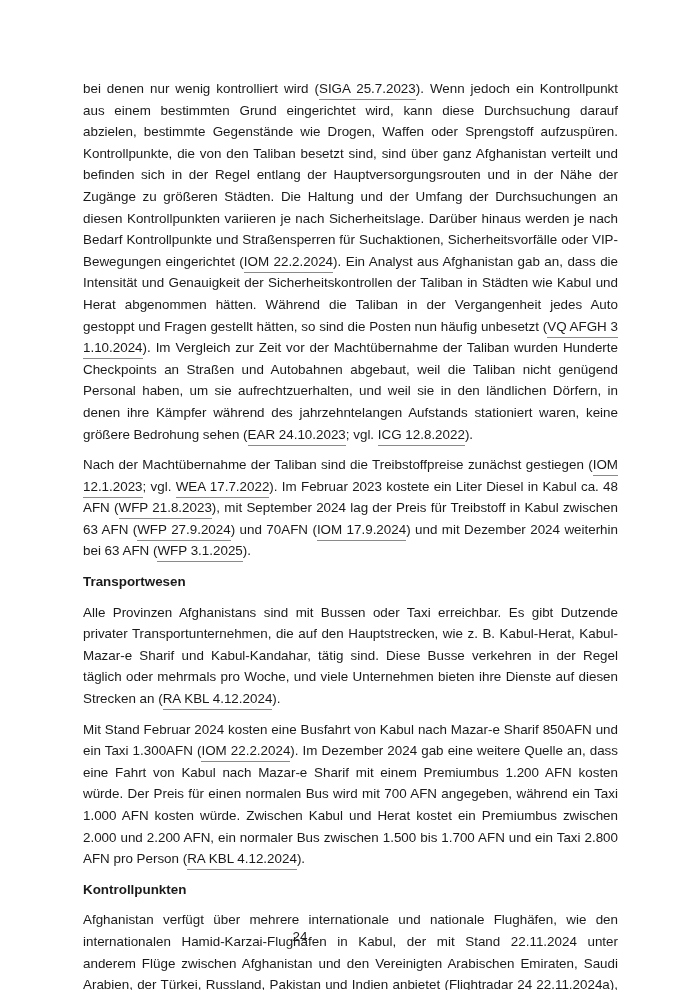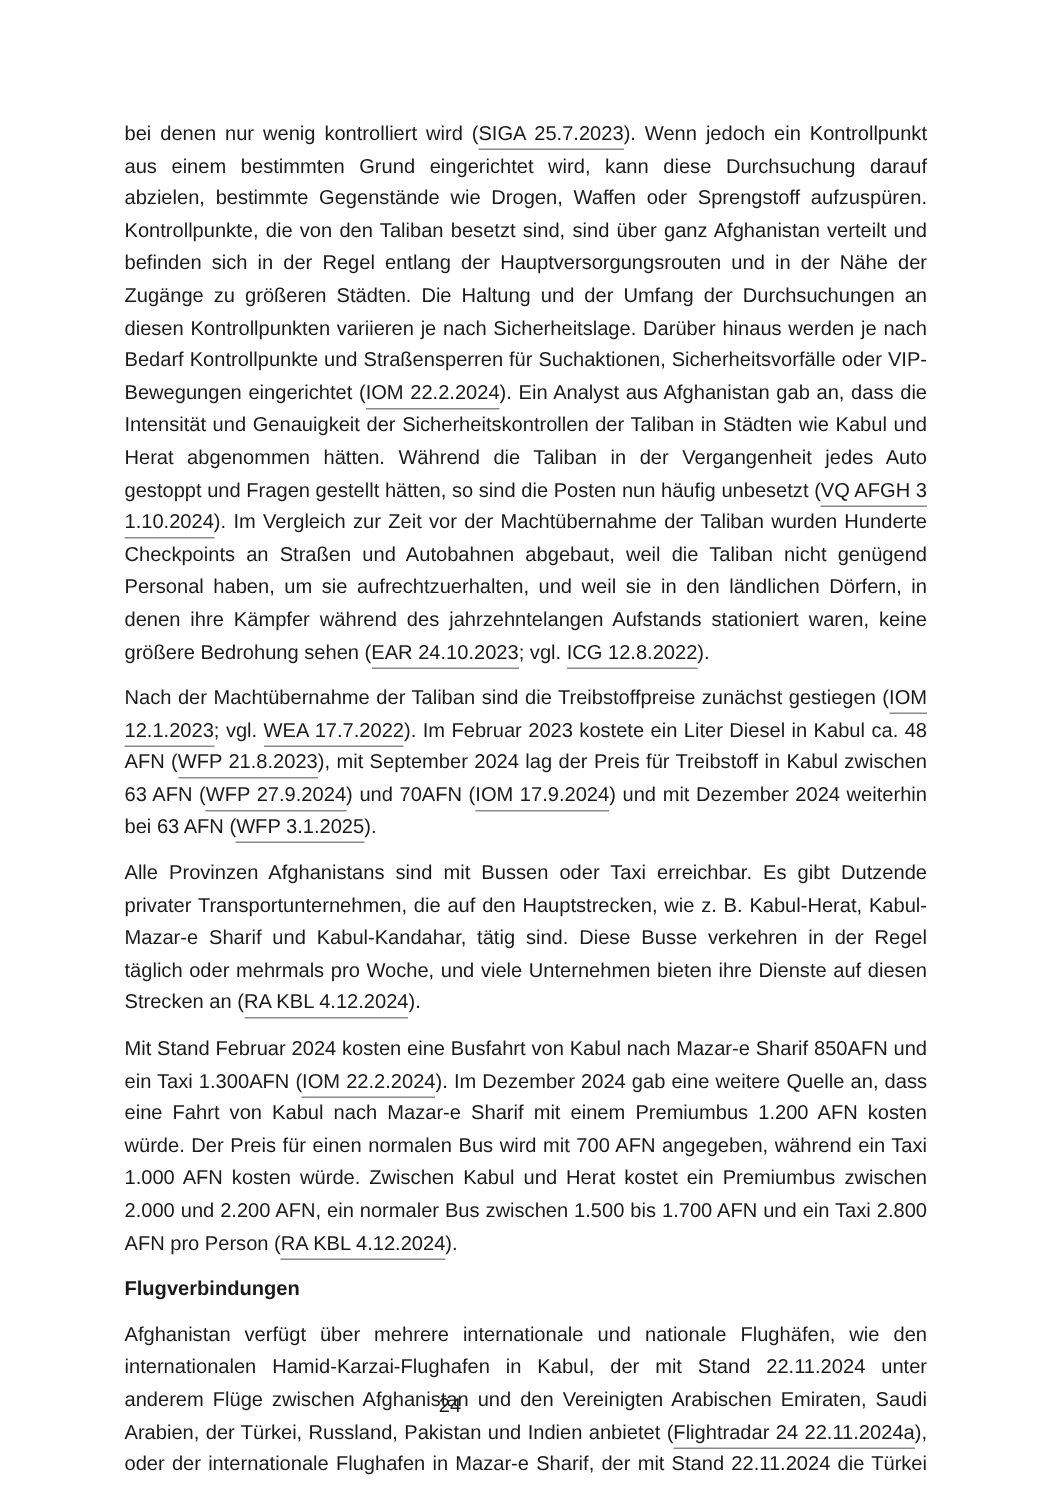--- a/index.html
+++ b/index.html
@@ -45,24 +45,25 @@
   </style>
 </head>
 <body>
 
 <div class="page">
 
   <p><span>bei denen nur wenig kontrolliert wird (</span><a class="cite">SIGA 25.7.2023</a><span>). Wenn jedoch ein Kontrollpunkt aus einem bestimmten Grund eingerichtet wird, kann diese Durchsuchung darauf abzielen, be­stimmte Gegenstände wie Drogen, Waffen oder Sprengstoff aufzuspüren. Kontrollpunkte, die von den Taliban besetzt sind, sind über ganz Afghanistan verteilt und befinden sich in der Re­gel entlang der Hauptversorgungsrouten und in der Nähe der Zugänge zu größeren Städten. Die Haltung und der Umfang der Durchsuchungen an diesen Kontrollpunkten variieren je nach Sicherheitslage. Darüber hinaus werden je nach Bedarf Kontrollpunkte und Straßensperren für Suchaktionen, Sicherheitsvorfälle oder VIP-Bewegungen eingerichtet (</span><a class="cite">IOM 22.2.2024</a><span>). Ein Analyst aus Afghanistan gab an, dass die Intensität und Genauigkeit der Sicherheitskontrollen der Taliban in Städten wie Kabul und Herat abgenommen hätten. Während die Taliban in der Vergangenheit jedes Auto gestoppt und Fragen gestellt hätten, so sind die Posten nun häufig unbesetzt (</span><a class="cite">VQ AFGH 3 1.10.2024</a><span>). Im Vergleich zur Zeit vor der Machtübernahme der Taliban wurden Hunderte Checkpoints an Straßen und Autobahnen abgebaut, weil die Taliban nicht genügend Personal haben, um sie aufrechtzuerhalten, und weil sie in den ländlichen Dörfern, in denen ihre Kämpfer während des jahrzehntelangen Aufstands stationiert waren, keine größere Bedrohung sehen (</span><a class="cite">EAR 24.10.2023</a><span>; vgl. </span><a class="cite">ICG 12.8.2022</a><span>).</span></p>
 
   <p><span>Nach der Machtübernahme der Taliban sind die Treibstoffpreise zunächst gestiegen (</span><a class="cite">IOM 12.1.2023</a><span>; vgl. </span><a class="cite">WEA 17.7.2022</a><span>). Im Februar 2023 kostete ein Liter Diesel in Kabul ca. 48 AFN (</span><a class="cite">WFP 21.8.2023</a><span>), mit September 2024 lag der Preis für Treibstoff in Kabul zwischen 63 AFN (</span><a class="cite">WFP 27.9.2024</a><span>) und 70AFN (</span><a class="cite">IOM 17.9.2024</a><span>) und mit Dezember 2024 weiterhin bei 63 AFN (</span><a class="cite">WFP 3.1.2025</a><span>).</span></p>
 
+  <h3>Transportwesen</h3>
 
   <p><span>Alle Provinzen Afghanistans sind mit Bussen oder Taxi erreichbar. Es gibt Dutzende privater Transportunternehmen, die auf den Hauptstrecken, wie z. B. Kabul-Herat, Kabul-Mazar-e Sharif und Kabul-Kandahar, tätig sind. Diese Busse verkehren in der Regel täglich oder mehrmals pro Woche, und viele Unternehmen bieten ihre Dienste auf diesen Strecken an (</span><a class="cite">RA KBL 4.12.2024</a><span>).</span></p>
 
   <p><span>Mit Stand Februar 2024 kosten eine Busfahrt von Kabul nach Mazar-e Sharif 850AFN und ein Taxi 1.300AFN (</span><a class="cite">IOM 22.2.2024</a><span>). Im Dezember 2024 gab eine weitere Quelle an, dass eine Fahrt von Kabul nach Mazar-e Sharif mit einem Premiumbus 1.200 AFN kosten würde. Der Preis für einen normalen Bus wird mit 700 AFN angegeben, während ein Taxi 1.000 AFN kosten würde. Zwischen Kabul und Herat kostet ein Premiumbus zwischen 2.000 und 2.200 AFN, ein normaler Bus zwischen 1.500 bis 1.700 AFN und ein Taxi 2.800 AFN pro Person (</span><a class="cite">RA KBL 4.12.2024</a><span>).</span></p>
 
-  <h3>Flugverbindungen</h3>
+  <h3>Kontrollpunkten</h3>
 
   <p><span>Afghanistan verfügt über mehrere internationale und nationale Flughäfen, wie den internationa­len Hamid-Karzai-Flughafen in Kabul, der mit Stand 22.11.2024 unter anderem Flüge zwischen Afghanistan und den Vereinigten Arabischen Emiraten, Saudi Arabien, der Türkei, Russland, Pakistan und Indien anbietet (</span><a class="cite">Flightradar 24 22.11.2024a</a><span>), oder der internationale Flughafen in Mazar-e Sharif, der mit Stand 22.11.2024 die Türkei und Saudi Arabien anfliegt (</span></p>
 
 </div>
 
 <div class="page-number">24</div>
 
 </body></html>

